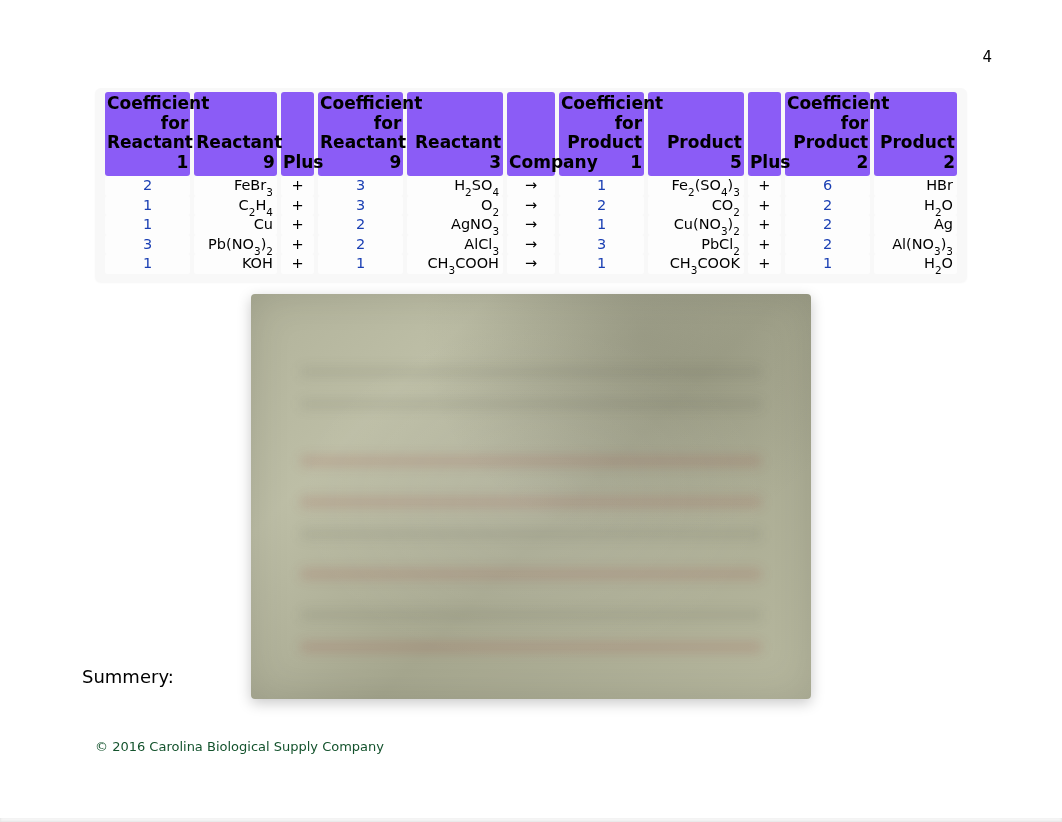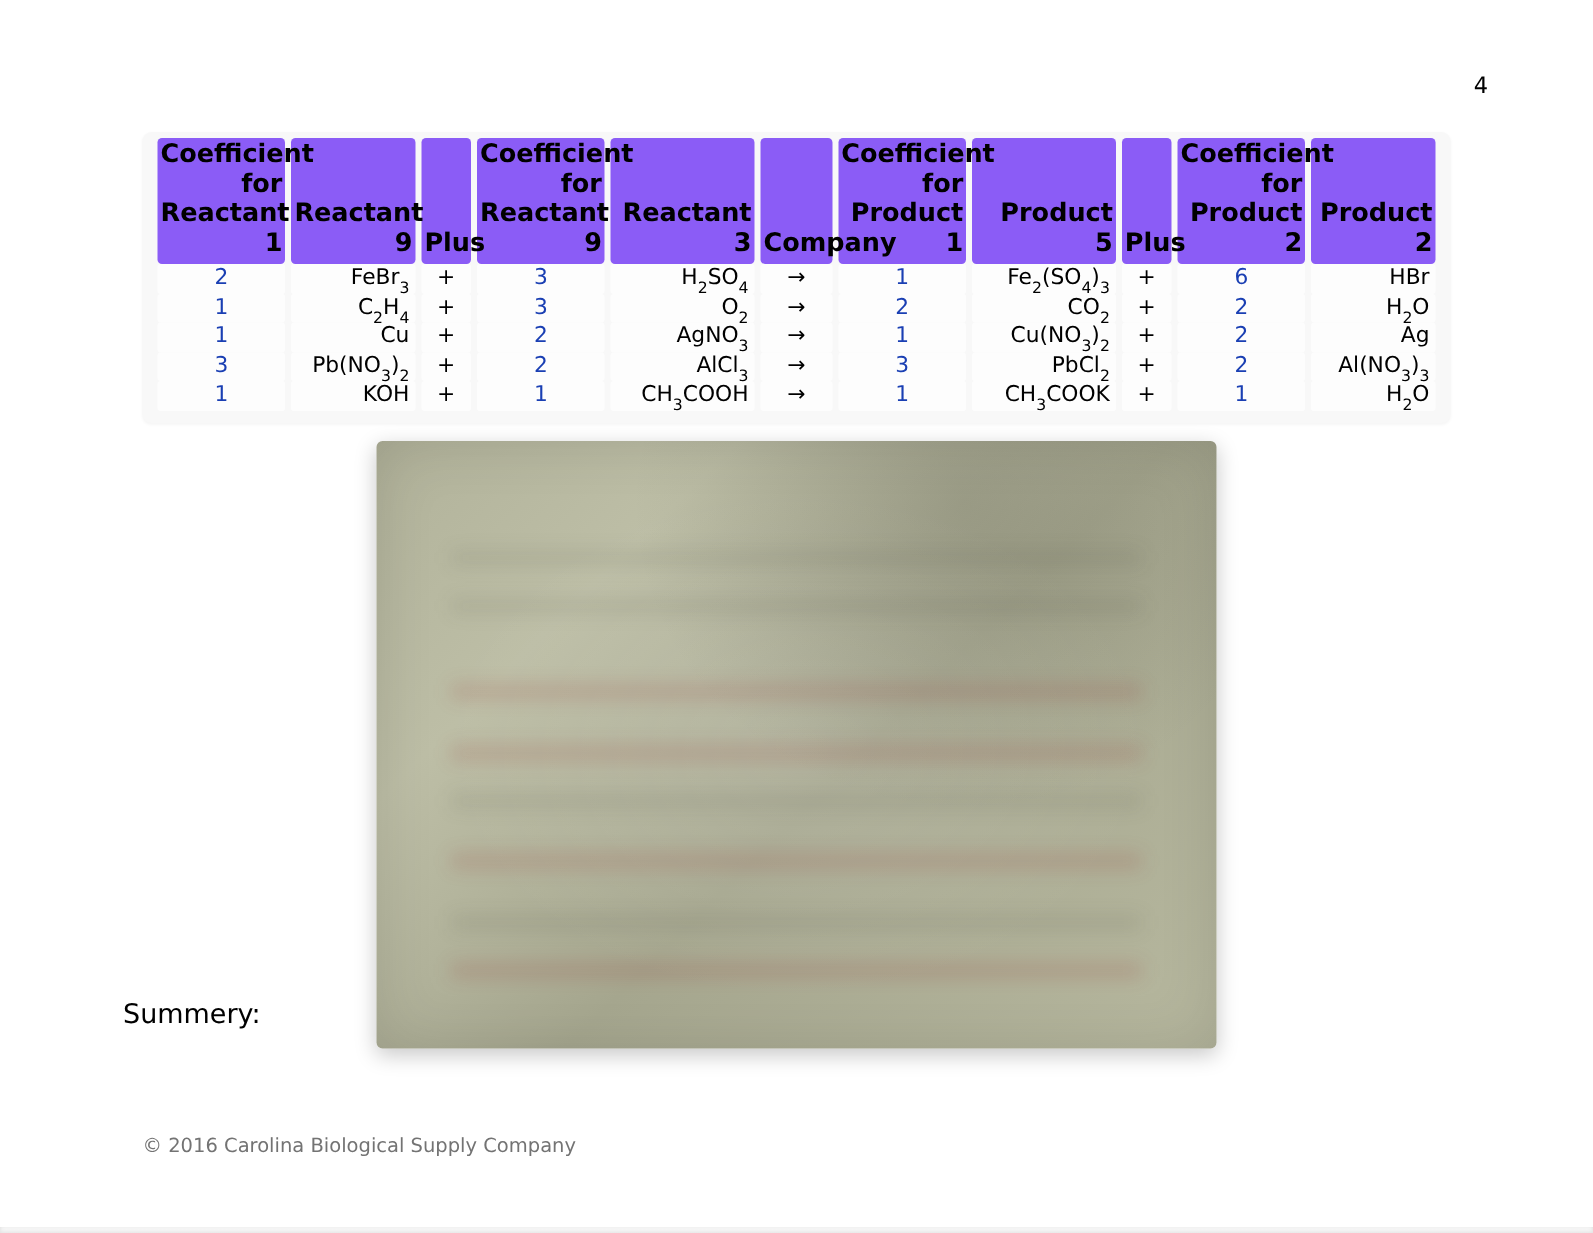--- a/index.html
+++ b/index.html
@@ -86,23 +86,23 @@
   .blurbox .scrib.red { border-top-color: rgba(150,40,40,.16); }
   .summary {
     position: absolute;
     left: 82px;
     top: 666px;
     font-size: 18px;
   }
   .copyright {
     position: absolute;
     left: 95px;
-    bottom: 48px;
+    bottom: 66px;
     font-size: 13px;
-    color: #737373;
+    color: #14532d;
   }
   .bottom-shadow {
     position:absolute;
     left:0; right:0; bottom:0; height:4px;
     box-shadow: 0 -1px 3px rgba(0,0,0,.12) inset;
     background: linear-gradient(#00000008,#0000);
   }
   
   col.c-coef   { width: 9.8%; }
   col.c-form   { width: 9.5%; }

